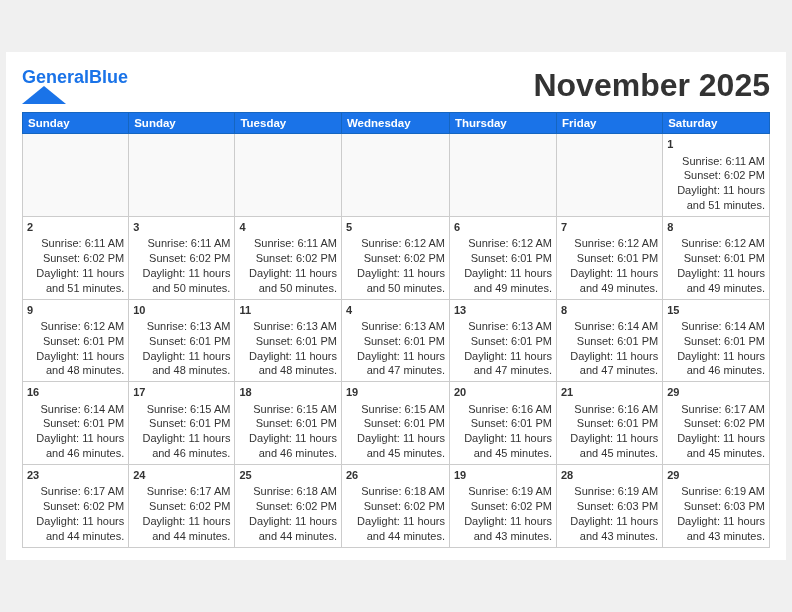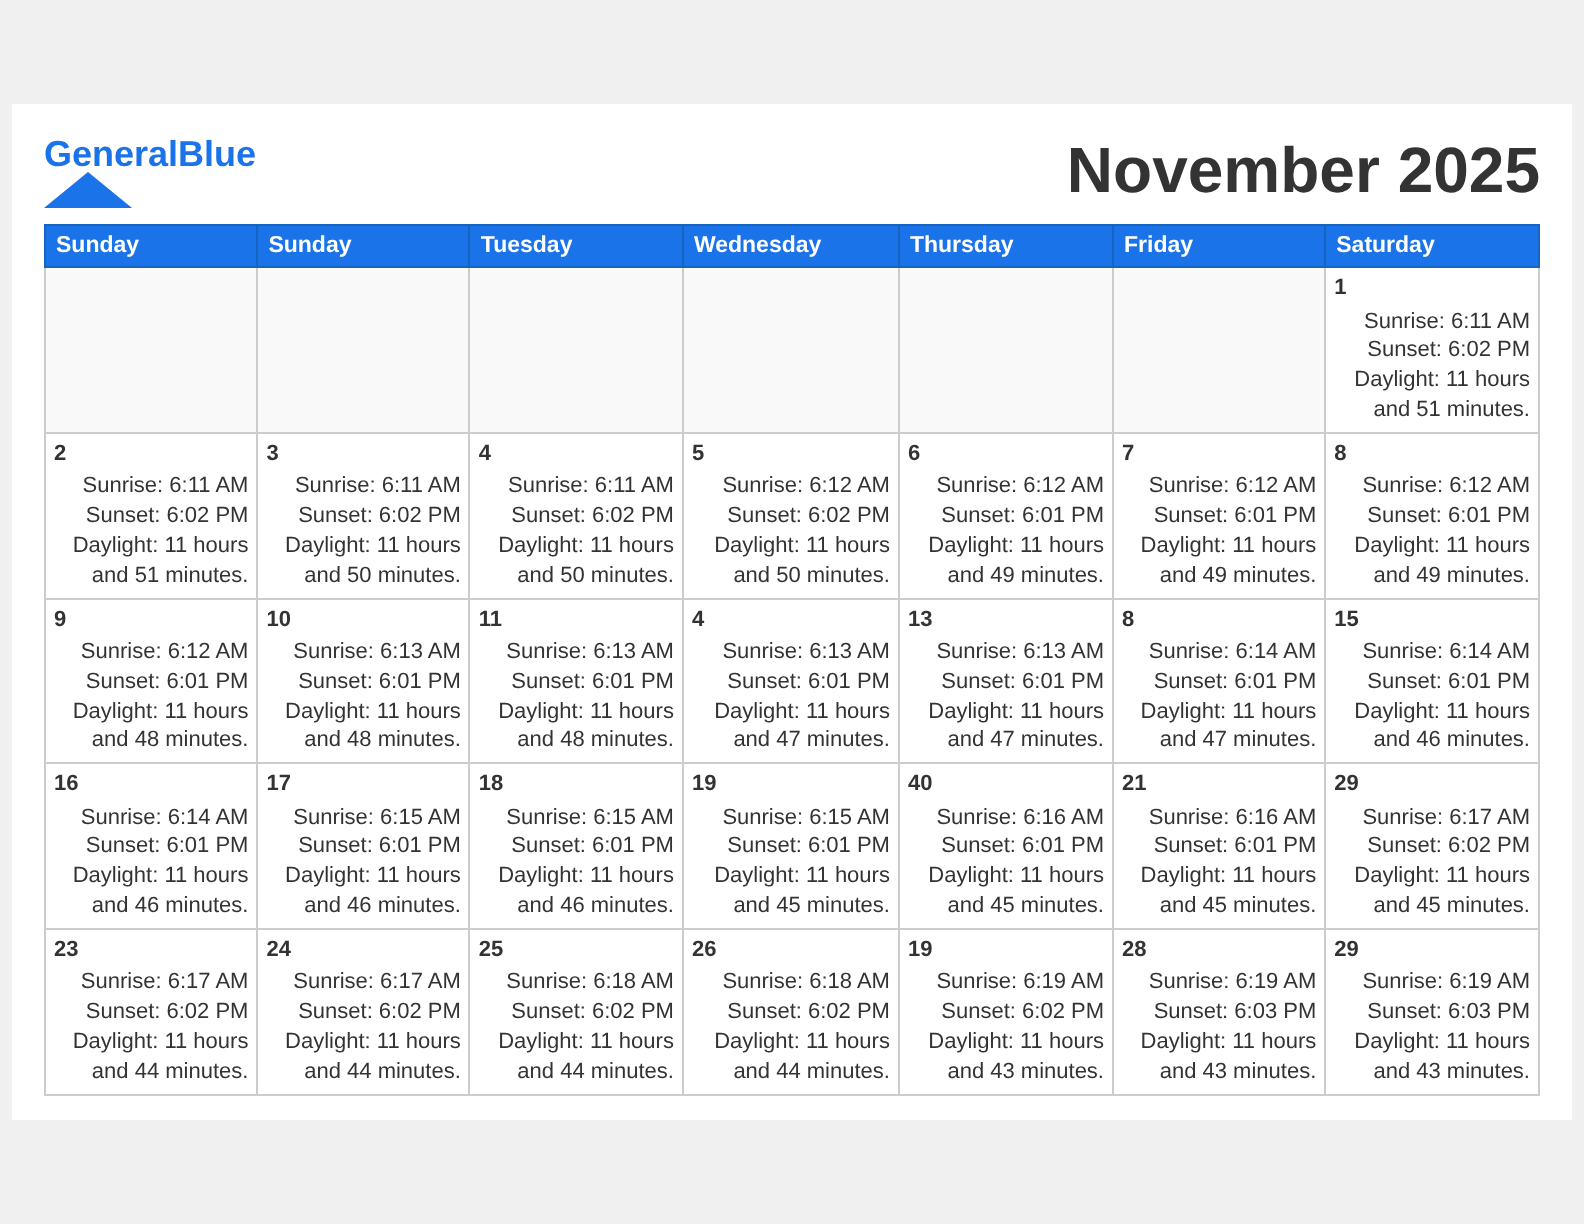--- a/index.html
+++ b/index.html
@@ -266,21 +266,21 @@
 and 46 minutes.</div>
           </td>
           <td>
             <span class="day-num">19</span>
             <div class="day-info" style="white-space: pre-line;">Sunrise: 6:15 AM
 Sunset: 6:01 PM
 Daylight: 11 hours
 and 45 minutes.</div>
           </td>
           <td>
-            <span class="day-num">40</span>
+            <span class="day-num">20</span>
             <div class="day-info" style="white-space: pre-line;">Sunrise: 6:16 AM
 Sunset: 6:01 PM
 Daylight: 11 hours
 and 45 minutes.</div>
           </td>
           <td>
             <span class="day-num">21</span>
             <div class="day-info" style="white-space: pre-line;">Sunrise: 6:16 AM
 Sunset: 6:01 PM
 Daylight: 11 hours

